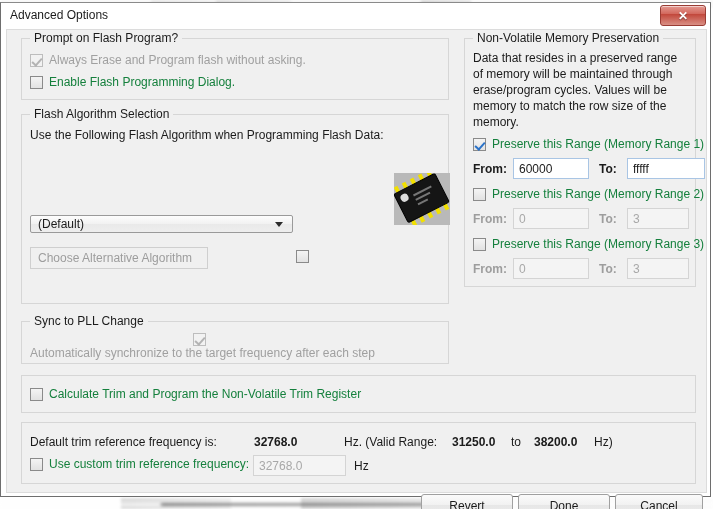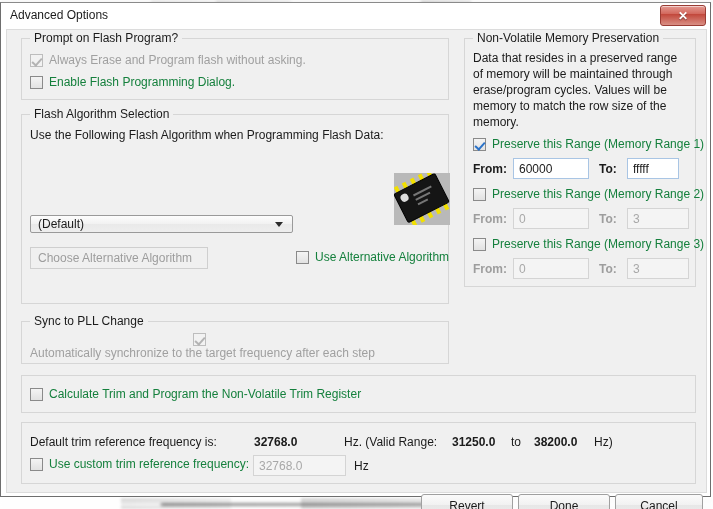--- a/index.html
+++ b/index.html
@@ -312,21 +312,20 @@
         <span>(Default)</span>
         <span class="arrow"></span>
       </div>
 
       <div class="btn flat" style="left:8px; top:132px; width:178px; height:22px;">
         <span>Choose Alternative Algorithm</span>
       </div>
 
       <div class="cb-row" style="left:274px; top:135px;">
         <span class="cb"></span>
-        <span class="cb-label">Use Alternative Algorithm</span>
       </div>
 
     </div>
 
     <div class="group" style="left:14px; top:291px; width:428px; height:43px;">
       <div class="legend">Sync to PLL Change</div>
       <div class="cb-row" style="left:8px; top:11px;flex-direction:column;">
         <span class="cb checked disabled"></span>
         <span class="cb-label dim">Automatically synchronize to the target frequency after each step</span>
       </div>
@@ -370,21 +369,21 @@
 
       <div class="cb-row" style="left:8px; top:98px;">
         <span class="cb checked"></span>
         <span class="cb-label">Preserve this Range (Memory Range 1)</span>
       </div>
       <div class="txt bold" style="position:absolute; left:8px; top:123px;">From:</div>
       <div class="tf" style="left:48px; top:119px; width:76px;">
         <span>60000</span>
       </div>
       <div class="txt bold" style="position:absolute; left:134px; top:123px;">To:</div>
-      <div class="tf" style="left:162px; top:119px; width:52px;">
+      <div class="tf" style="left:162px; top:119px; width:78px;">
         <span>fffff</span>
       </div>
 
       <div class="cb-row" style="left:8px; top:148px;">
         <span class="cb"></span>
         <span class="cb-label">Preserve this Range (Memory Range 2)</span>
       </div>
       <div class="txt bold txt-dim" style="position:absolute; left:8px; top:173px;">From:</div>
       <div class="tf disabled" style="left:48px; top:169px; width:76px;">
         <span>0</span>

